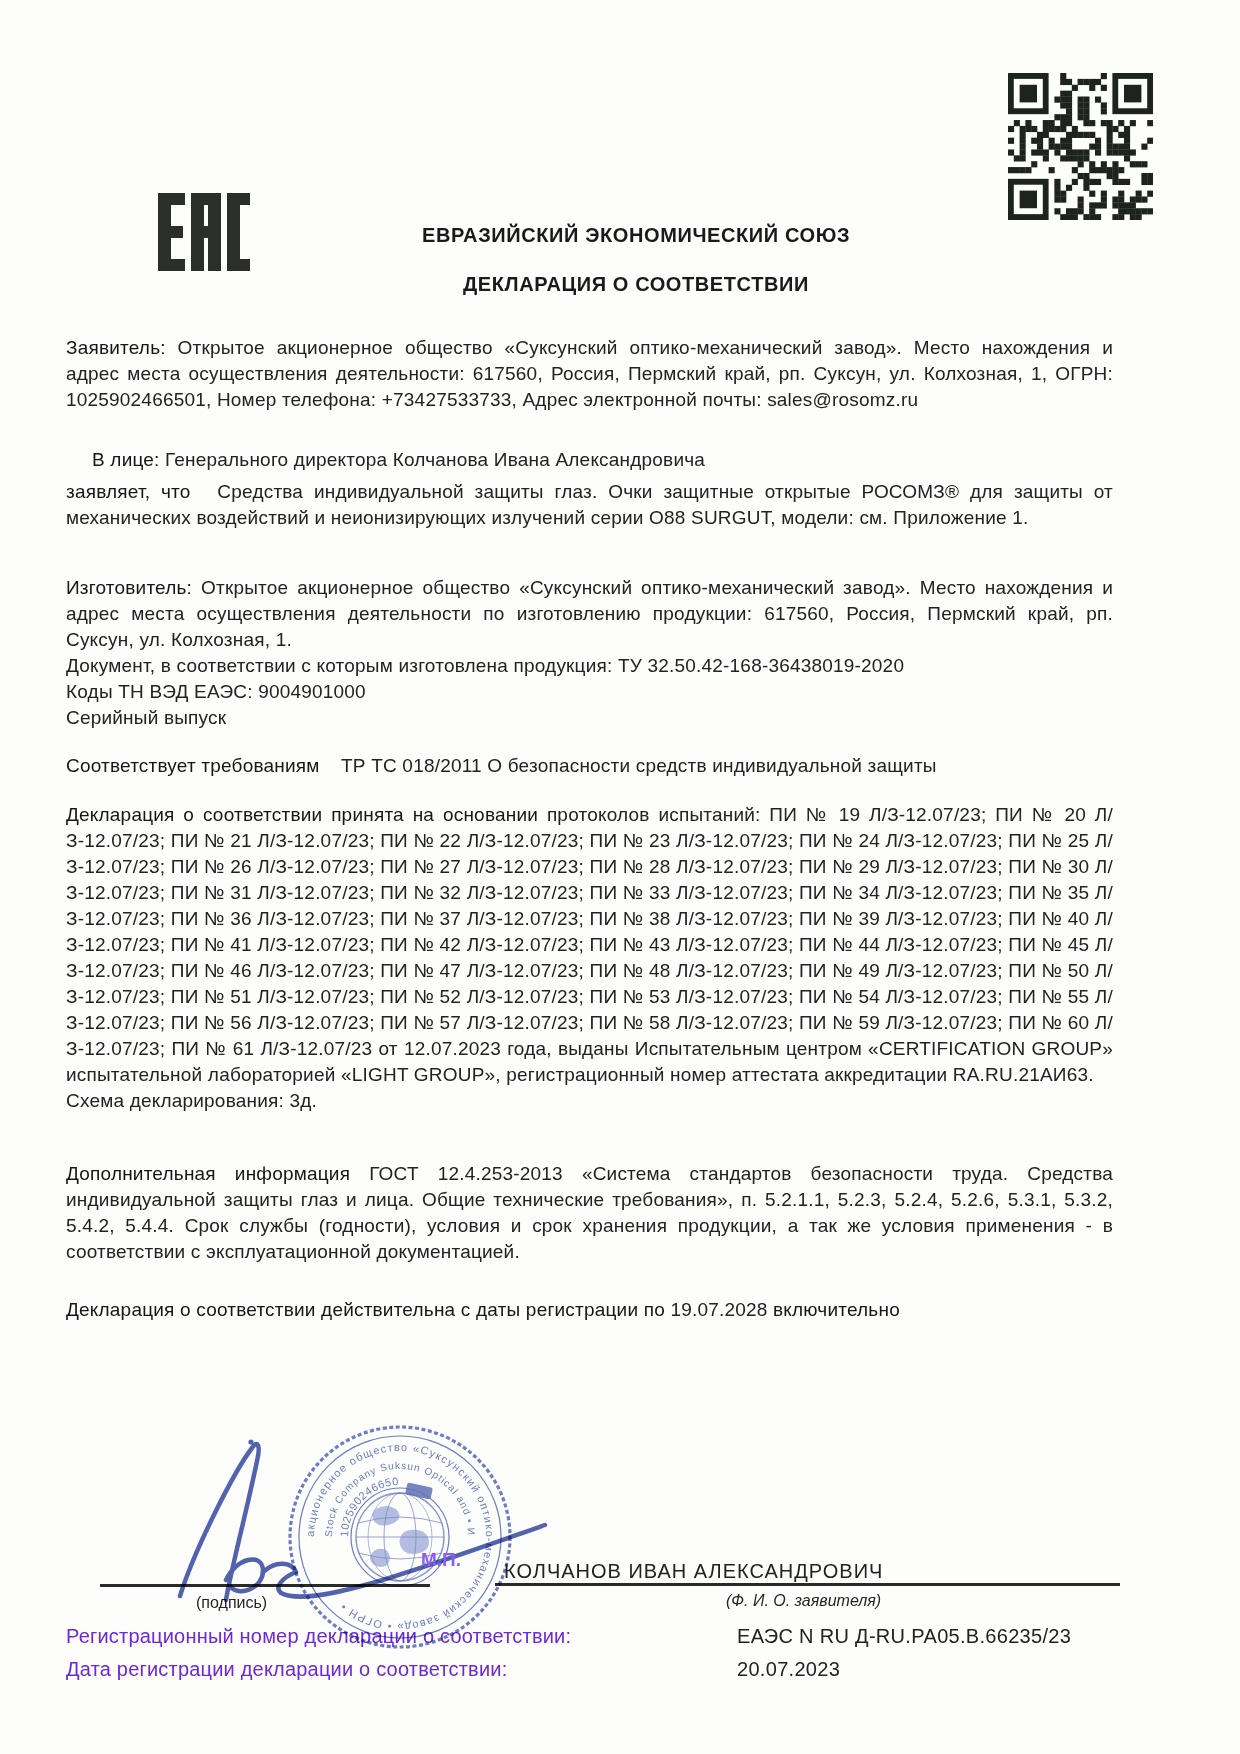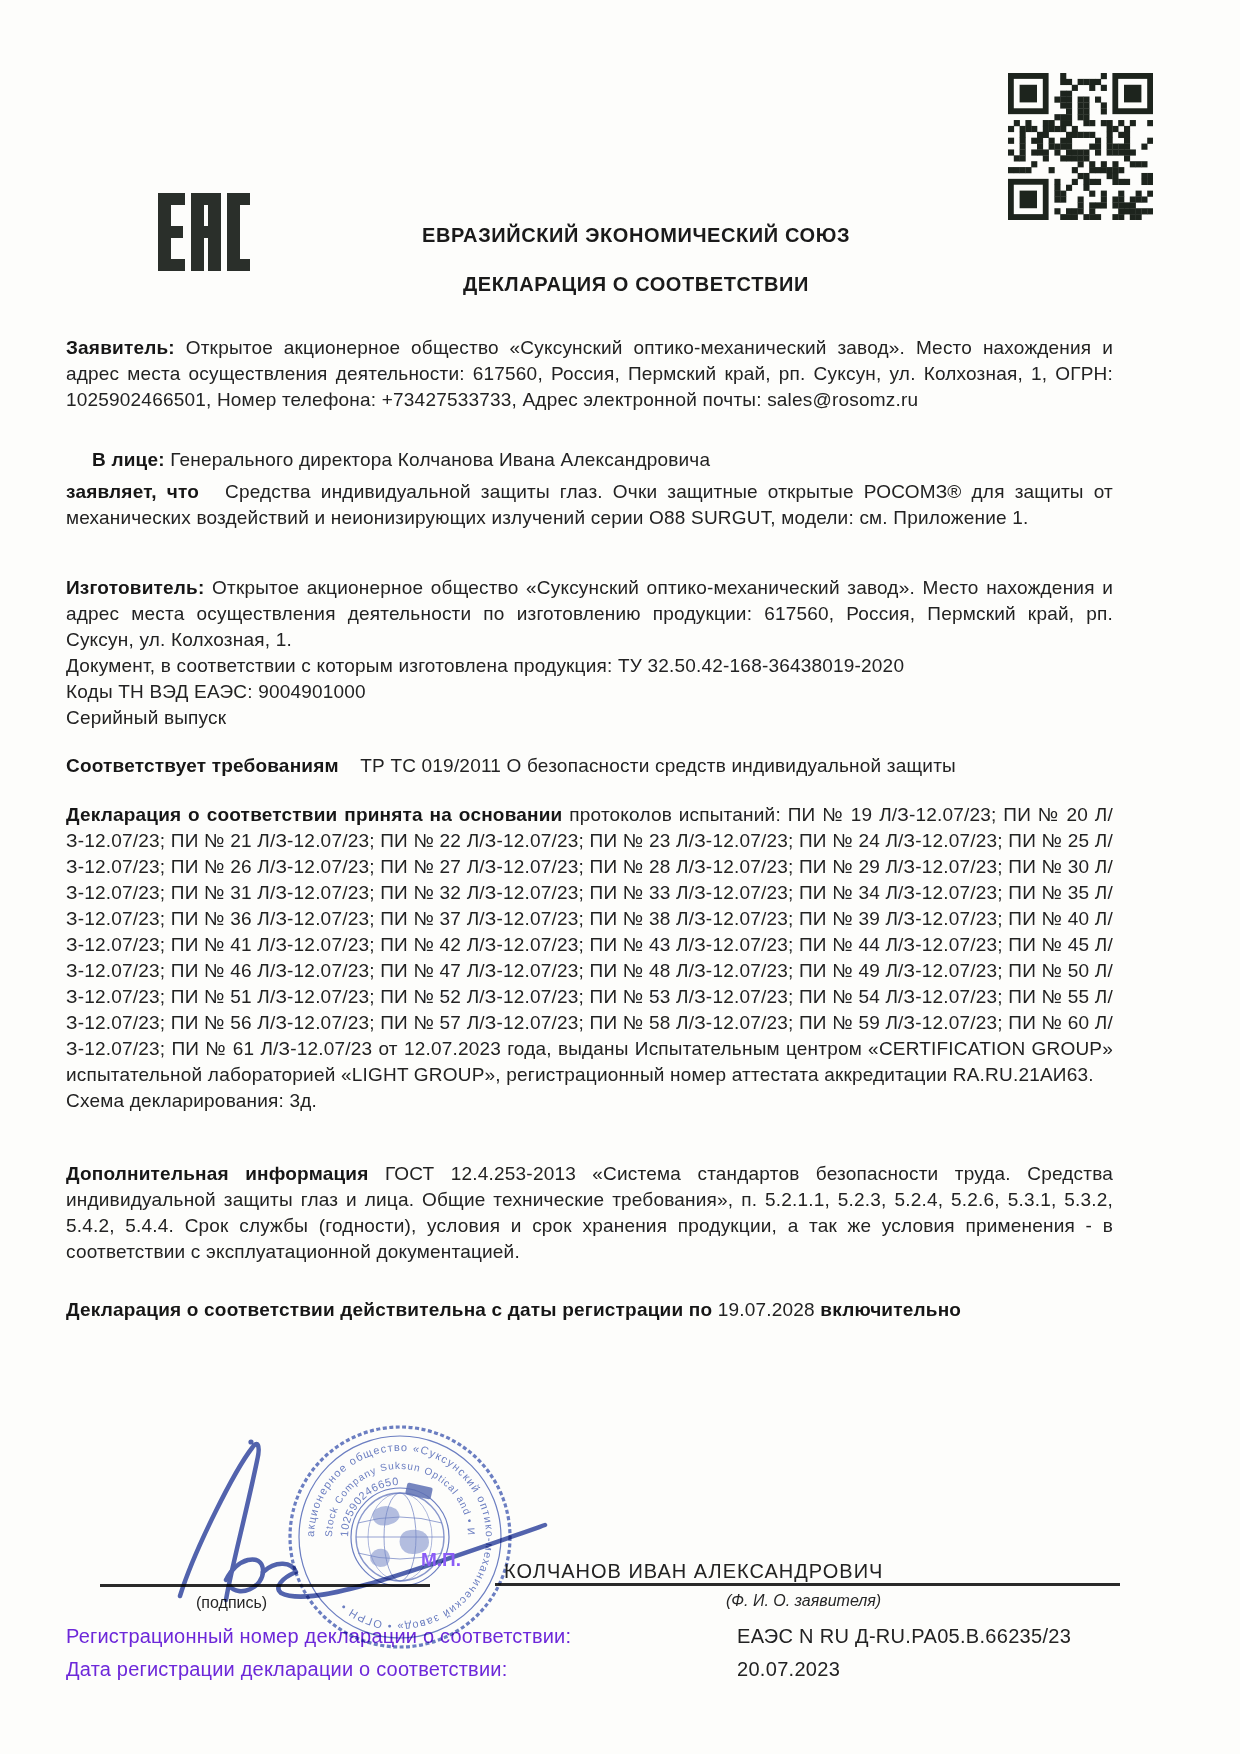--- a/index.html
+++ b/index.html
@@ -7,21 +7,21 @@
     position:relative;width:1240px;height:1754px;background:#fdfdfb;
     font-family:"Liberation Sans", sans-serif;color:#1e1e1e;overflow:hidden;
     margin:0 auto;
   }
   .abs{position:absolute;}
   .para{
     position:absolute;left:66px;width:1047px;
     font-size:19px;line-height:26px;text-align:justify;
     letter-spacing:0.2px;color:#222;
   }
-  .para .b{font-weight:bold;color:#161616;}
+  .para .b{font-weight:normal;color:#161616;}
   .blockline{display:block;text-align:left;}
   .gap-after{margin-right:16px;}
   .title-wrap{position:absolute;left:66px;width:1140px;text-align:center;font-weight:bold;color:#1a1a1a;}
   .title1{font-size:20px;letter-spacing:0.6px;}
   .title2{font-size:20px;letter-spacing:0.6px;}
   .hline{position:absolute;height:3px;background:#2a2a2a;}
   .caption{position:absolute;font-size:16px;color:#262626;}
   .reg-label{position:absolute;left:66px;font-size:20px;font-weight:normal;color:#6d28d9;letter-spacing:0.2px;}
   .reg-value{position:absolute;left:737px;font-size:20px;color:#222;letter-spacing:0.3px;}
   .mp{position:absolute;left:421px;top:1549px;font-size:19px;font-weight:bold;color:#8b5cf6;z-index:6;}
@@ -298,21 +298,21 @@
   <p class="para" style="top:556px;">
     <span class="b">Изготовитель:</span>
     <span>Открытое акционерное общество «Суксунский оптико-механический завод». Место нахождения и адрес места осуществления деятельности по изготовлению продукции: 617560, Россия, Пермский край, рп. Суксун, ул. Колхозная, 1.</span>
     <span class="blockline">Документ, в соответствии с которым изготовлена продукция: ТУ 32.50.42-168-36438019-2020</span>
     <span class="blockline">Коды ТН ВЭД ЕАЭС: 9004901000</span>
     <span class="blockline">Серийный выпуск</span>
   </p>
 
   <p class="para" style="top:734px;">
     <span class="b gap-after">Соответствует требованиям</span>
-    <span>ТР ТС 019/2011 О безопасности средств индивидуальной защиты</span>
+    <span>ТР ТС 018/2011 О безопасности средств индивидуальной защиты</span>
   </p>
 
   <p class="para" style="top:783px;">
     <span class="b">Декларация о соответствии принята на основании</span>
     <span>протоколов испытаний: ПИ № 19 Л/З-12.07/23; ПИ № 20 Л/З-12.07/23; ПИ № 21 Л/З-12.07/23; ПИ № 22 Л/З-12.07/23; ПИ № 23 Л/З-12.07/23; ПИ № 24 Л/З-12.07/23; ПИ № 25 Л/З-12.07/23; ПИ № 26 Л/З-12.07/23; ПИ № 27 Л/З-12.07/23; ПИ № 28 Л/З-12.07/23; ПИ № 29 Л/З-12.07/23; ПИ № 30 Л/З-12.07/23; ПИ № 31 Л/З-12.07/23; ПИ № 32 Л/З-12.07/23; ПИ № 33 Л/З-12.07/23; ПИ № 34 Л/З-12.07/23; ПИ № 35 Л/З-12.07/23; ПИ № 36 Л/З-12.07/23; ПИ № 37 Л/З-12.07/23; ПИ № 38 Л/З-12.07/23; ПИ № 39 Л/З-12.07/23; ПИ № 40 Л/З-12.07/23; ПИ № 41 Л/З-12.07/23; ПИ № 42 Л/З-12.07/23; ПИ № 43 Л/З-12.07/23; ПИ № 44 Л/З-12.07/23; ПИ № 45 Л/З-12.07/23; ПИ № 46 Л/З-12.07/23; ПИ № 47 Л/З-12.07/23; ПИ № 48 Л/З-12.07/23; ПИ № 49 Л/З-12.07/23; ПИ № 50 Л/З-12.07/23; ПИ № 51 Л/З-12.07/23; ПИ № 52 Л/З-12.07/23; ПИ № 53 Л/З-12.07/23; ПИ № 54 Л/З-12.07/23; ПИ № 55 Л/З-12.07/23; ПИ № 56 Л/З-12.07/23; ПИ № 57 Л/З-12.07/23; ПИ № 58 Л/З-12.07/23; ПИ № 59 Л/З-12.07/23; ПИ № 60 Л/З-12.07/23; ПИ № 61 Л/З-12.07/23 от 12.07.2023  года, выданы Испытательным центром «CERTIFICATION GROUP» испытательной лабораторией «LIGHT GROUP», регистрационный номер аттестата аккредитации RA.RU.21АИ63.</span>
     <span class="blockline">Схема декларирования: 3д.</span>
   </p>
 
   <p class="para" style="top:1142px;">
     <span class="b">Дополнительная информация</span>

